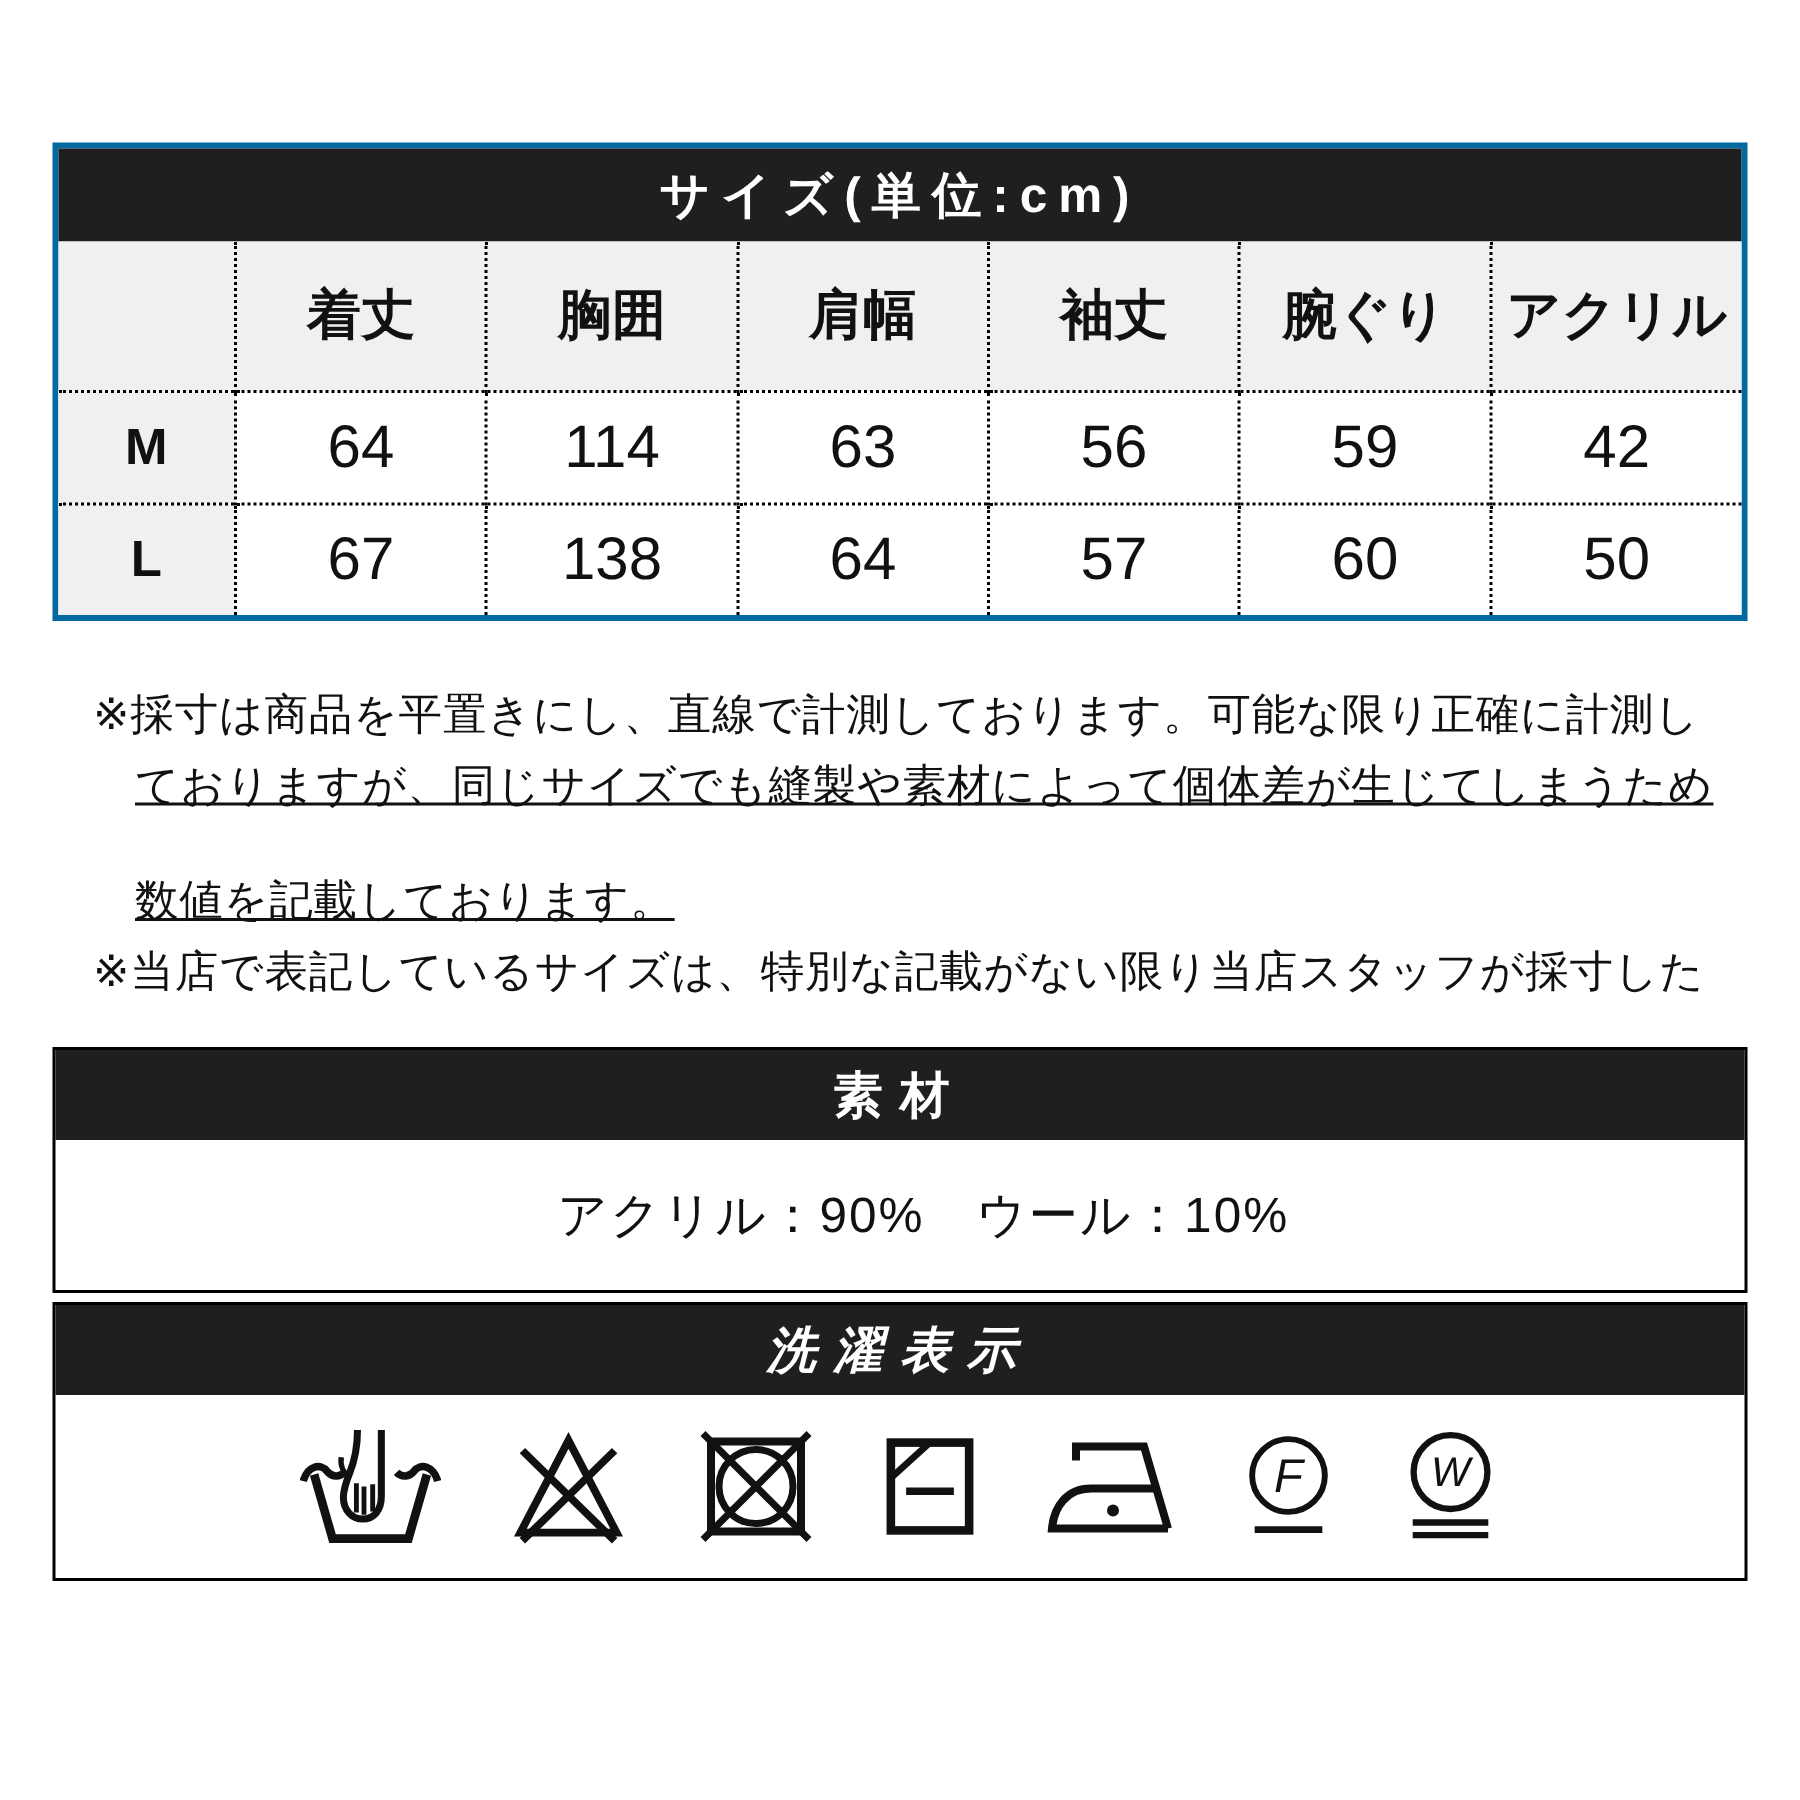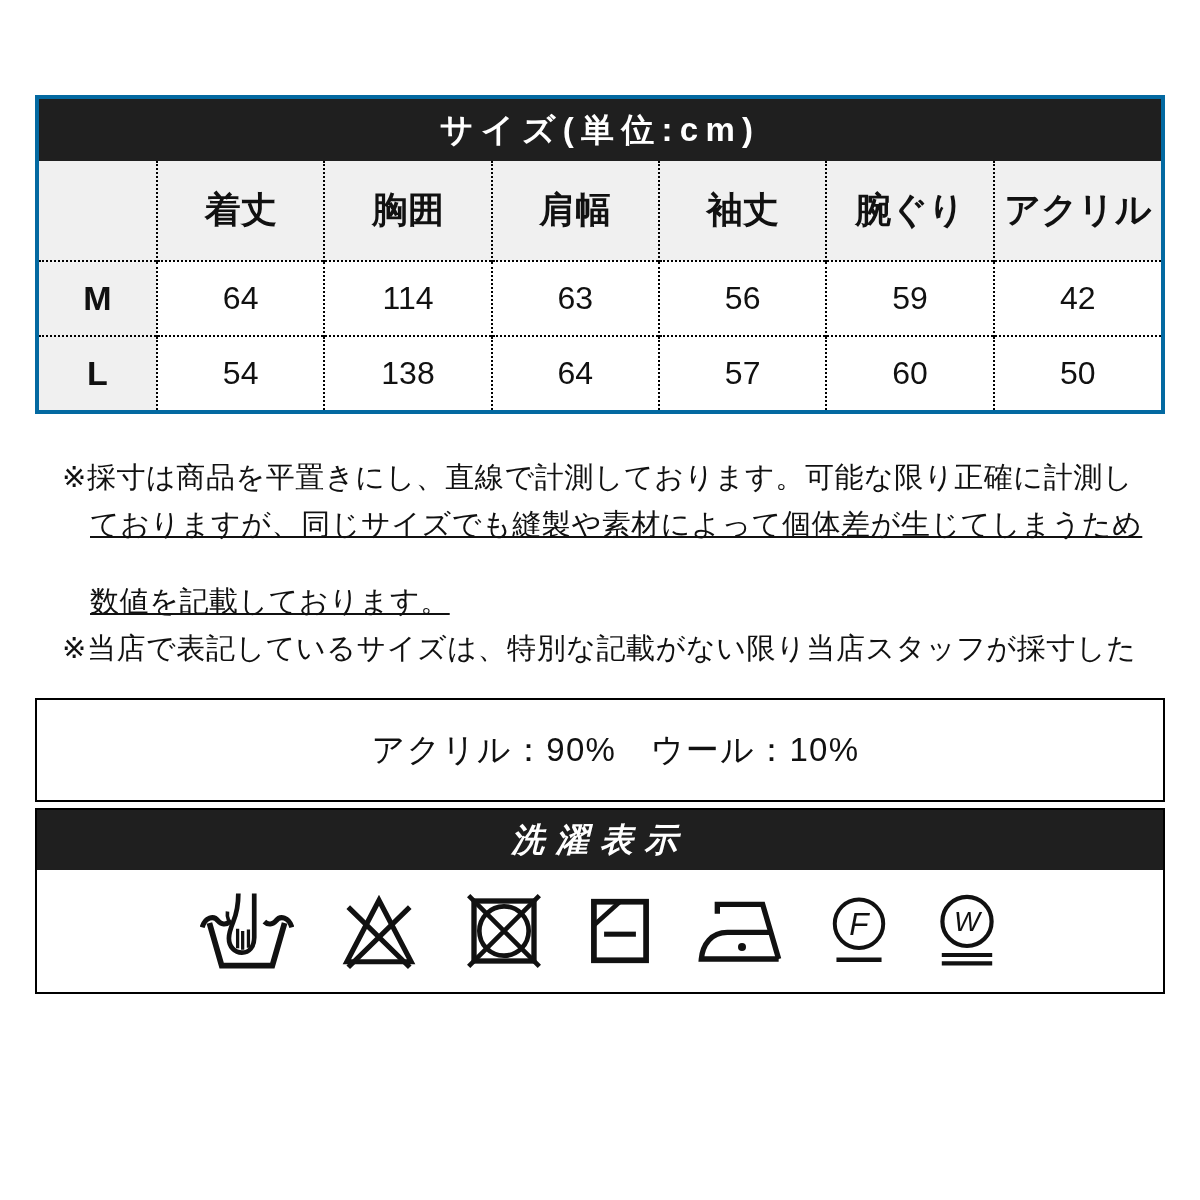--- a/index.html
+++ b/index.html
@@ -25,21 +25,21 @@
     text-align:center; vertical-align:middle; padding:0;
   }
   col.label-col { width:118px; }
   .head-row th {
     height:99px; background:#f0f0f0; font-size:36px; font-weight:bold;margin-top:20px;
   }
   .data-row { background:#ffffff; }
   .data-row th {
     background:#f0f0f0; font-size:34px; font-weight:bold; height:73px;
   }
-  .data-row td { font-size:32px; font-weight:normal; }
+  .data-row td { font-size:40px; font-weight:normal; }
   table.size-table th + th, table.size-table th + td, table.size-table td + td {
     border-left:2px dotted #000;
   }
   .data-row th, .data-row td { border-top:2px dotted #000; }
 
   
   .note { margin:40px 0 0 27px; font-size:29px; line-height:47px; letter-spacing:0.02em; }
   .note + .note { margin-top:30px; }
   .note-line.indent { padding-left:28px;text-decoration:underline; }
 
@@ -92,41 +92,44 @@
         <th>M</th>
         <td>64</td>
         <td>114</td>
         <td>63</td>
         <td>56</td>
         <td>59</td>
         <td>42</td>
       </tr>
       <tr class="data-row">
         <th>L</th>
-        <td>54</td>
+        <td>67</td>
         <td>138</td>
         <td>64</td>
         <td>57</td>
         <td>60</td>
         <td>50</td>
       </tr>
     </tbody>
       </table>
   </section>
 
   <div class="note">
     <div class="note-line">※採寸は商品を平置きにし、直線で計測しております。可能な限り正確に計測し</div>
     <div class="note-line indent">ておりますが、同じサイズでも縫製や素材によって個体差が生じてしまうため</div>
   </div>
   <div class="note">
     <div class="note-line indent">数値を記載しております。</div>
     <div class="note-line">※当店で表記しているサイズは、特別な記載がない限り当店スタッフが採寸した</div>
   </div>
 
   <section class="block material-block">
+    <div class="bar">
+      <span>素材</span>
+    </div>
     <div class="material-content">
       <span>アクリル：90%　ウール：10%</span>
     </div>
   </section>
 
   <section class="block care-block">
     <div class="bar">
       <span>洗濯表示</span>
     </div>
     <div class="care-icons" id="care-icons">

